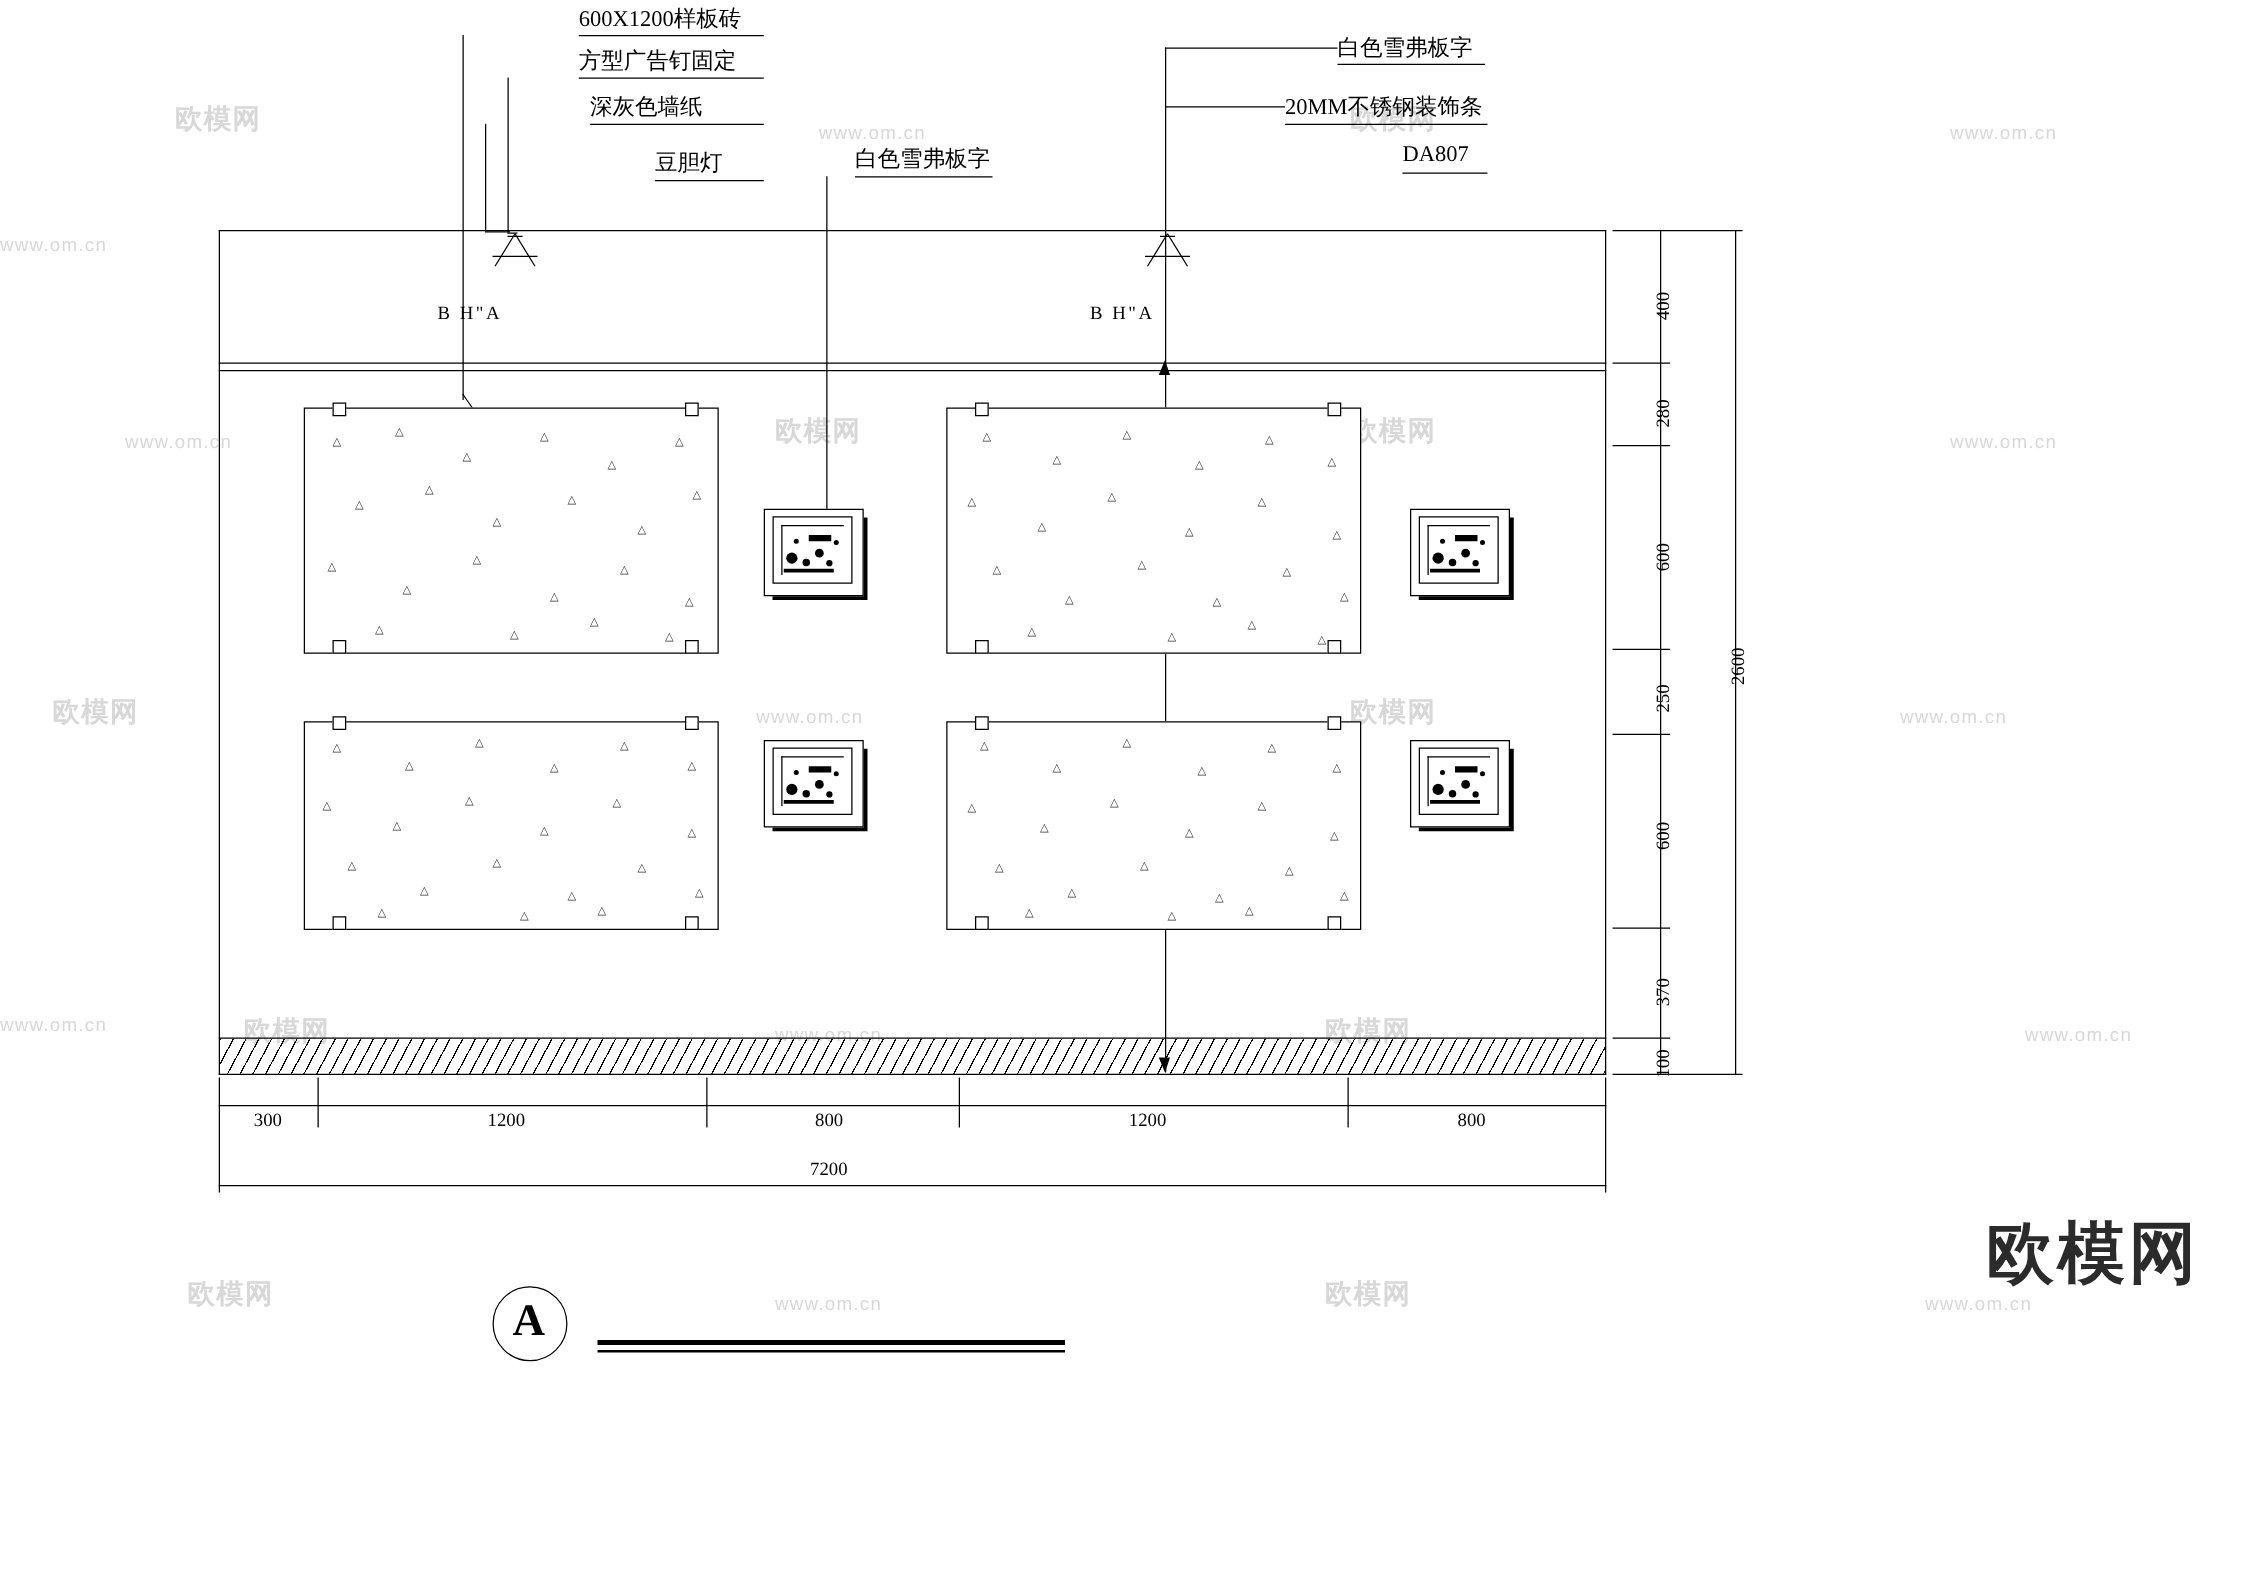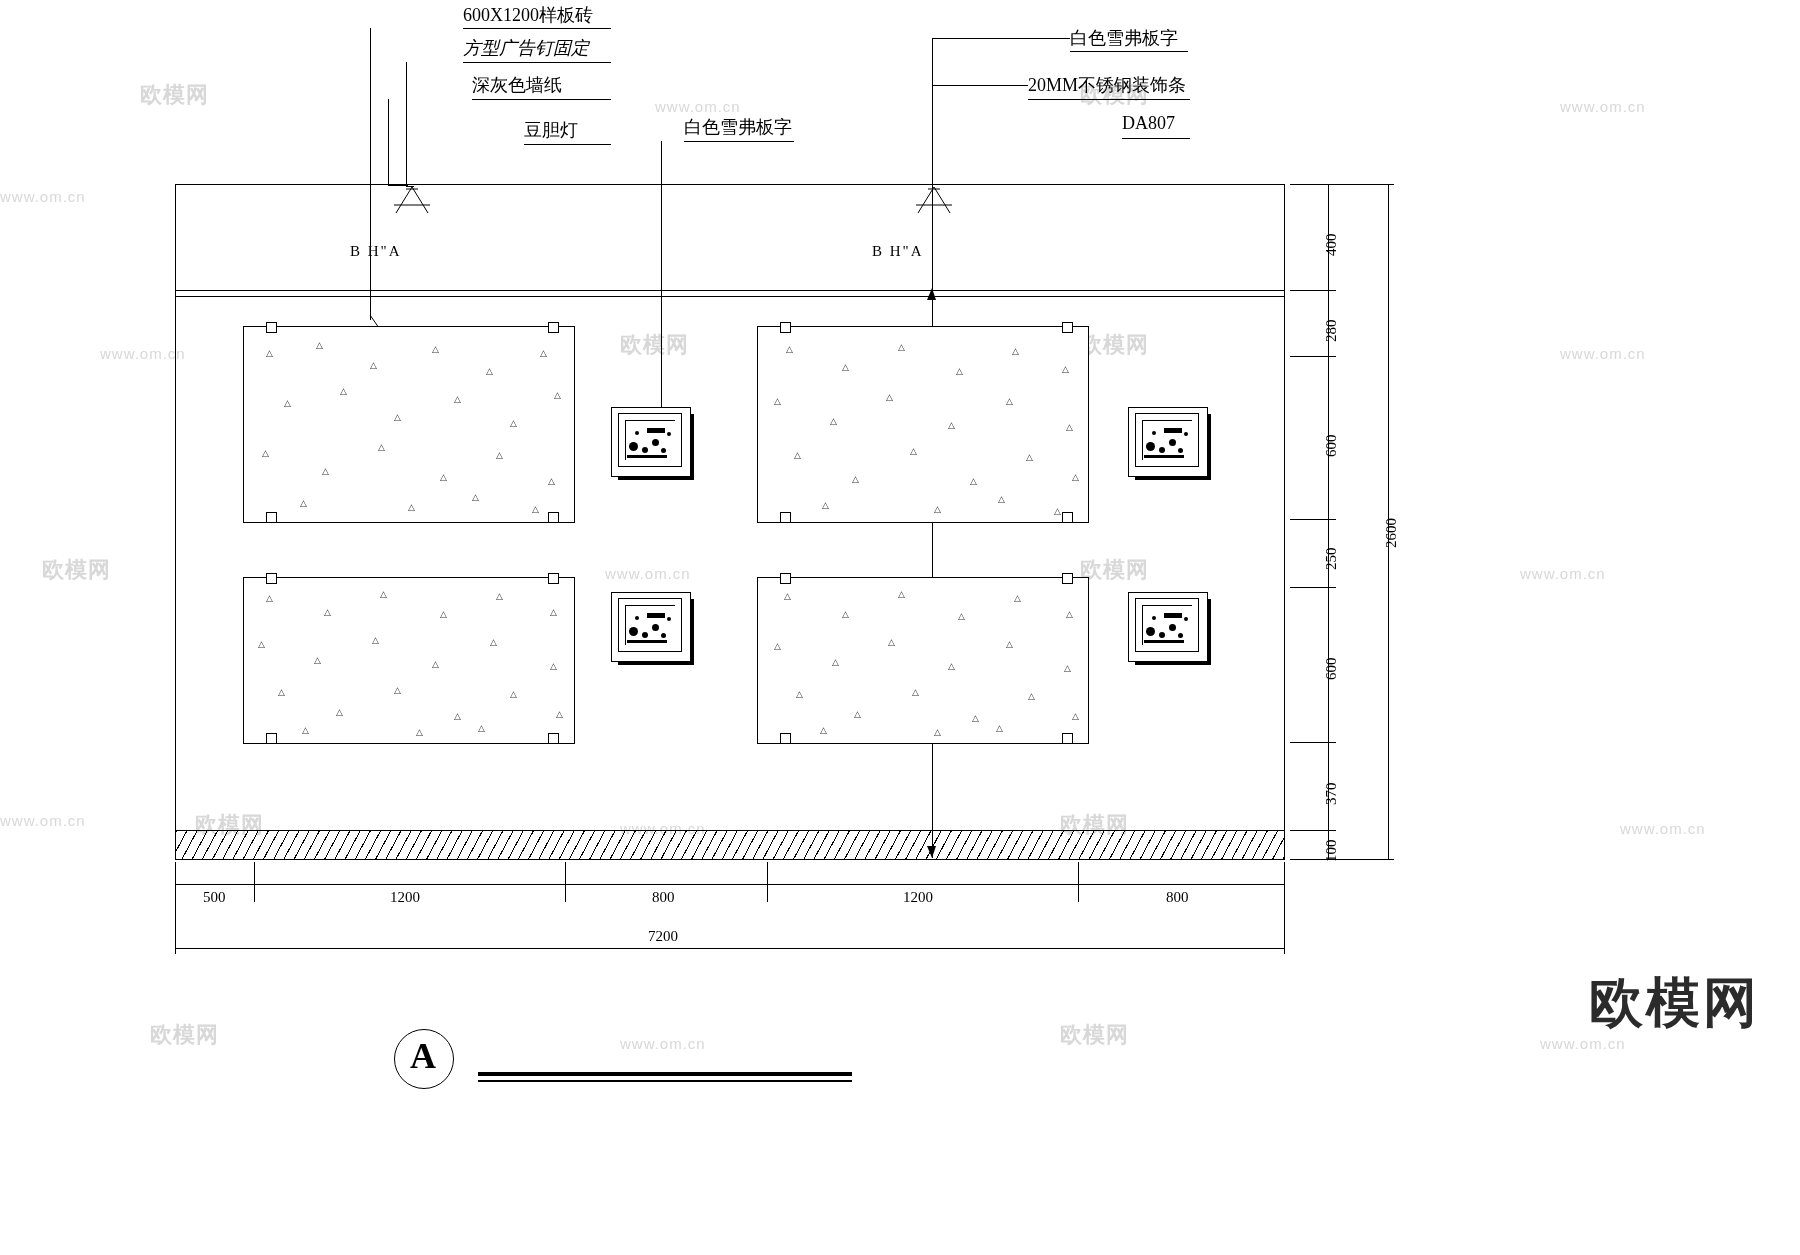--- a/index.html
+++ b/index.html
@@ -83,21 +83,21 @@
 
   <div class="wm url" style="left:0px;top:812px;">www.om.cn</div>
   <div class="wm cn" style="left:150px;top:1020px;">欧模网</div>
   <div class="wm url" style="left:620px;top:1035px;">www.om.cn</div>
   <div class="wm cn" style="left:1060px;top:1020px;">欧模网</div>
   <div class="wm url" style="left:1540px;top:1035px;">www.om.cn</div>
 
   <div class="wm-big">欧模网</div>
 
   <div class="lbl" style="left:463px;top:3px;">600X1200样板砖</div>
-  <div class="lbl" style="left:463px;top:36px;font-style:italic;">方型广告钉固定</div>
+  <div class="lbl" style="left:463px;top:36px;">方型广告钉固定</div>
   <div class="lbl" style="left:472px;top:73px;">深灰色墙纸</div>
   <div class="lbl" style="left:524px;top:118px;">豆胆灯</div>
   <div class="lbl" style="left:684px;top:115px;">白色雪弗板字</div>
   <div class="lbl" style="left:1070px;top:26px;">白色雪弗板字</div>
   <div class="lbl" style="left:1028px;top:73px;">20MM不锈钢装饰条</div>
   <div class="lbl lbl-en" style="left:1122px;top:113px;">DA807</div>
 
   <div class="ln h1" style="left:463px;top:28px;width:148px;"></div>
   <div class="ln h1" style="left:463px;top:62px;width:148px;"></div>
   <div class="ln h1" style="left:472px;top:99px;width:139px;"></div>
@@ -368,21 +368,21 @@
   <div class="ln h1" style="left:175px;top:884px;width:1110px;"></div>
   <div class="ln h1" style="left:175px;top:948px;width:1110px;"></div>
 
   <div class="ln v1" style="left:175px;top:862px;height:92px;"></div>
   <div class="ln v1" style="left:254px;top:862px;height:40px;"></div>
   <div class="ln v1" style="left:565px;top:862px;height:40px;"></div>
   <div class="ln v1" style="left:767px;top:862px;height:40px;"></div>
   <div class="ln v1" style="left:1078px;top:862px;height:40px;"></div>
   <div class="ln v1" style="left:1284px;top:862px;height:92px;"></div>
 
-  <div class="dim" style="left:203px;top:889px;">500</div>
+  <div class="dim" style="left:203px;top:889px;">300</div>
   <div class="dim" style="left:390px;top:889px;">1200</div>
   <div class="dim" style="left:652px;top:889px;">800</div>
   <div class="dim" style="left:903px;top:889px;">1200</div>
   <div class="dim" style="left:1166px;top:889px;">800</div>
   <div class="dim" style="left:648px;top:928px;">7200</div>
 
   <div class="tcircle" style="left:394px;top:1029px;"></div>
   <div class="tletter" style="left:410px;top:1035px;">A</div>
   <div class="tunder" style="left:478px;top:1072px;width:374px;"></div>
   <div class="tunder2" style="left:478px;top:1080px;width:374px;"></div>

